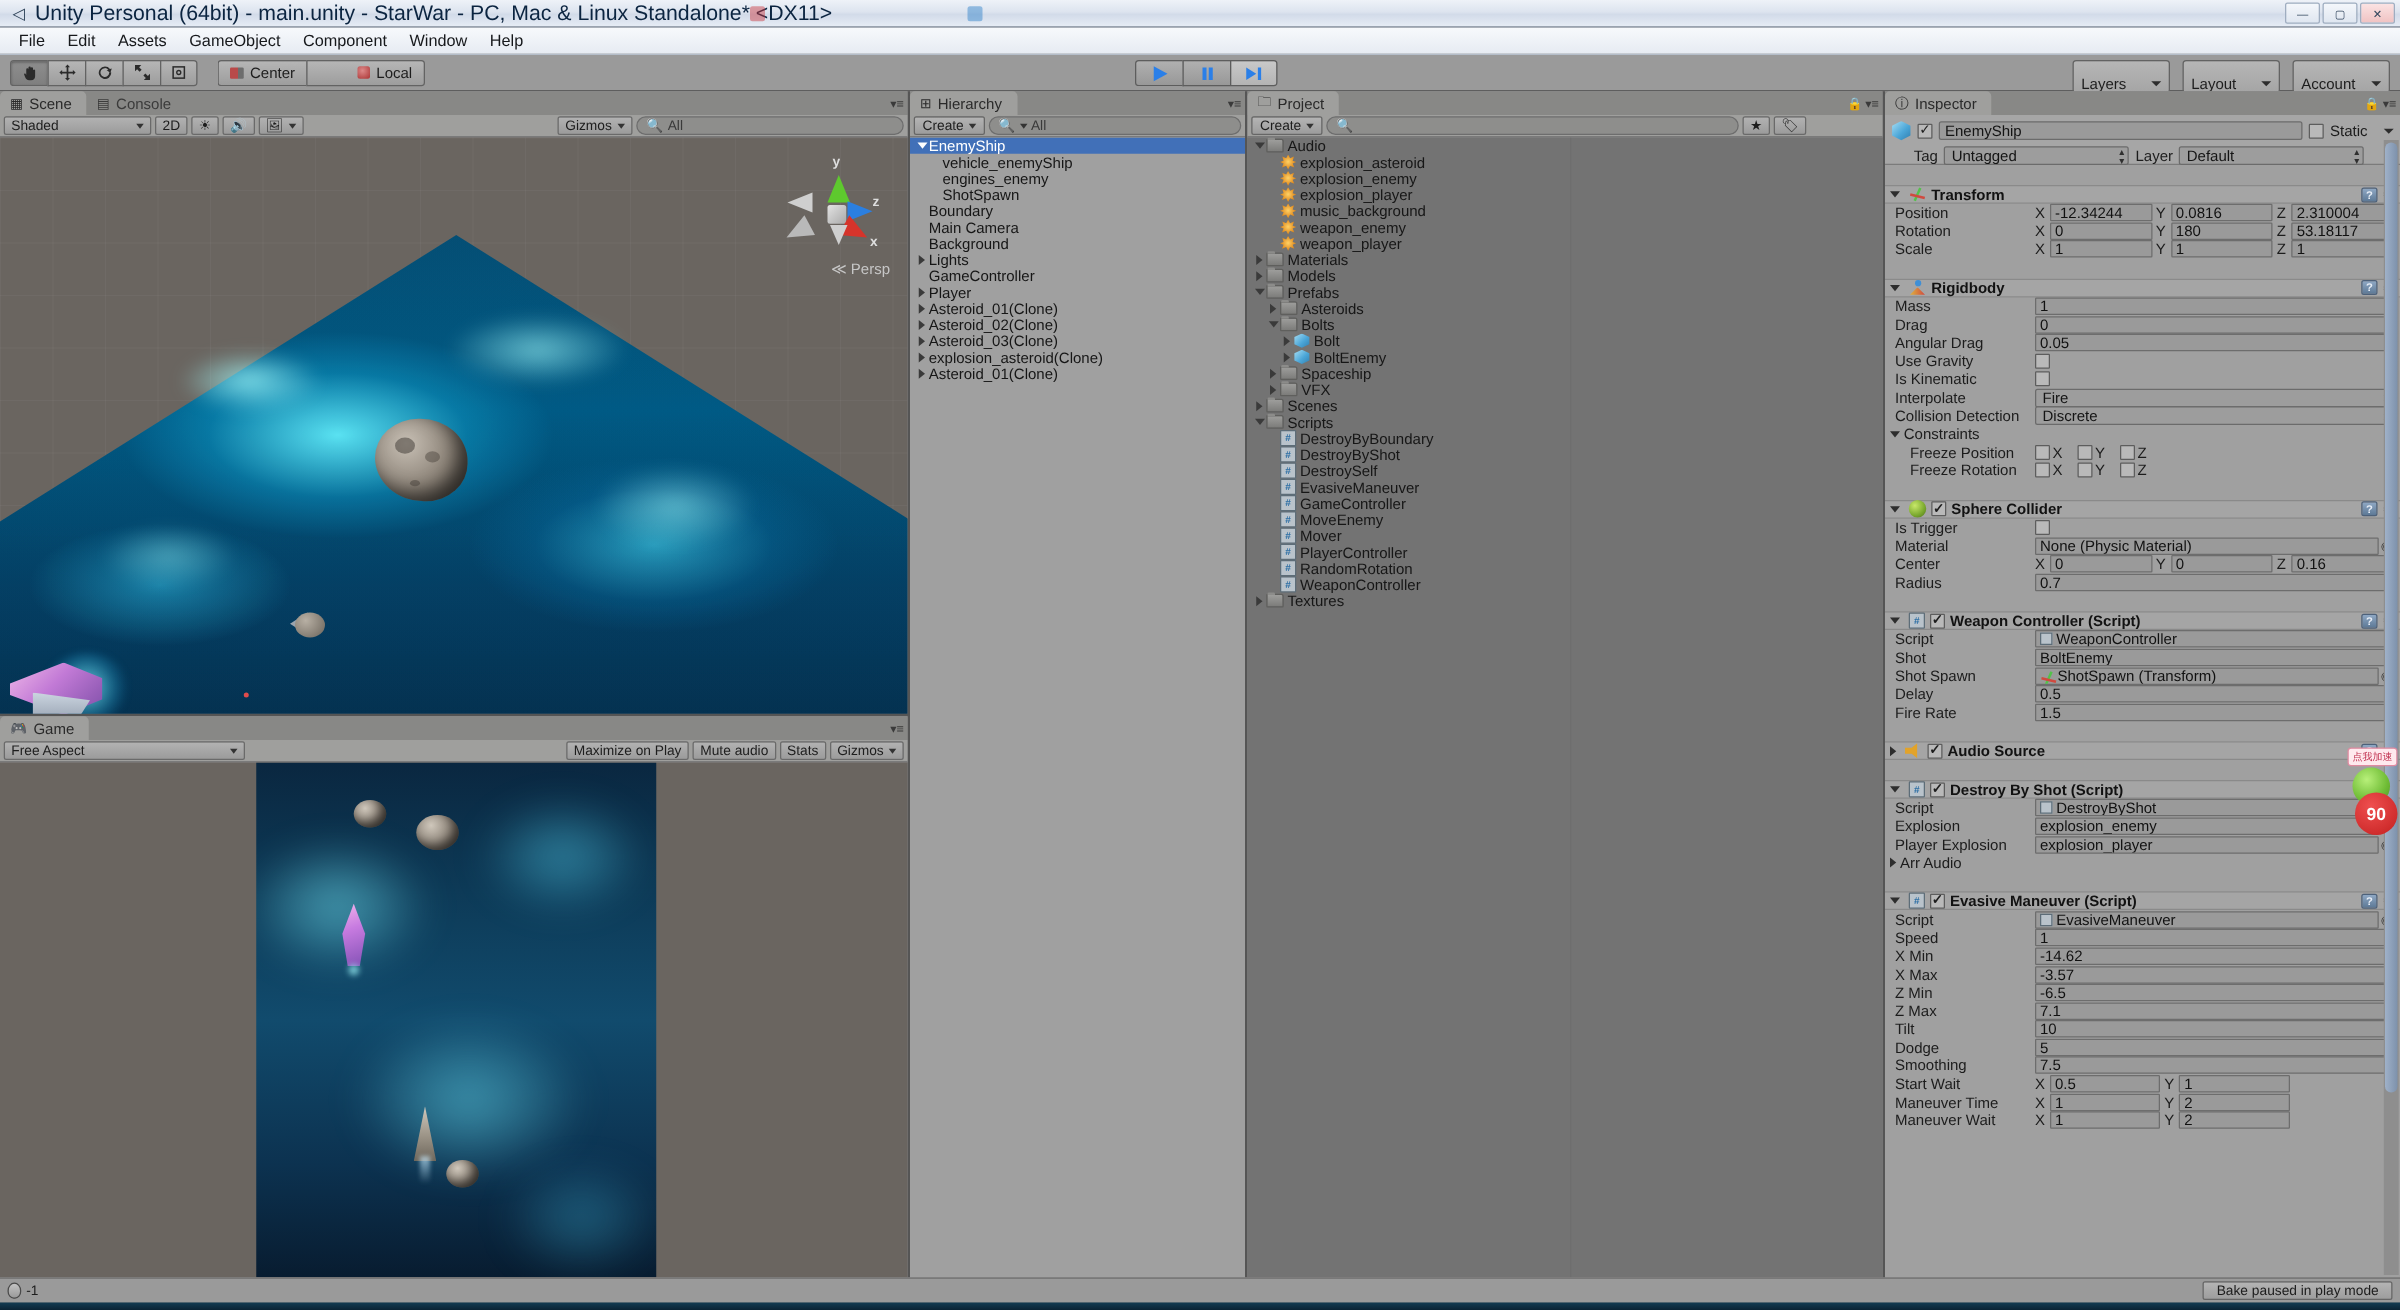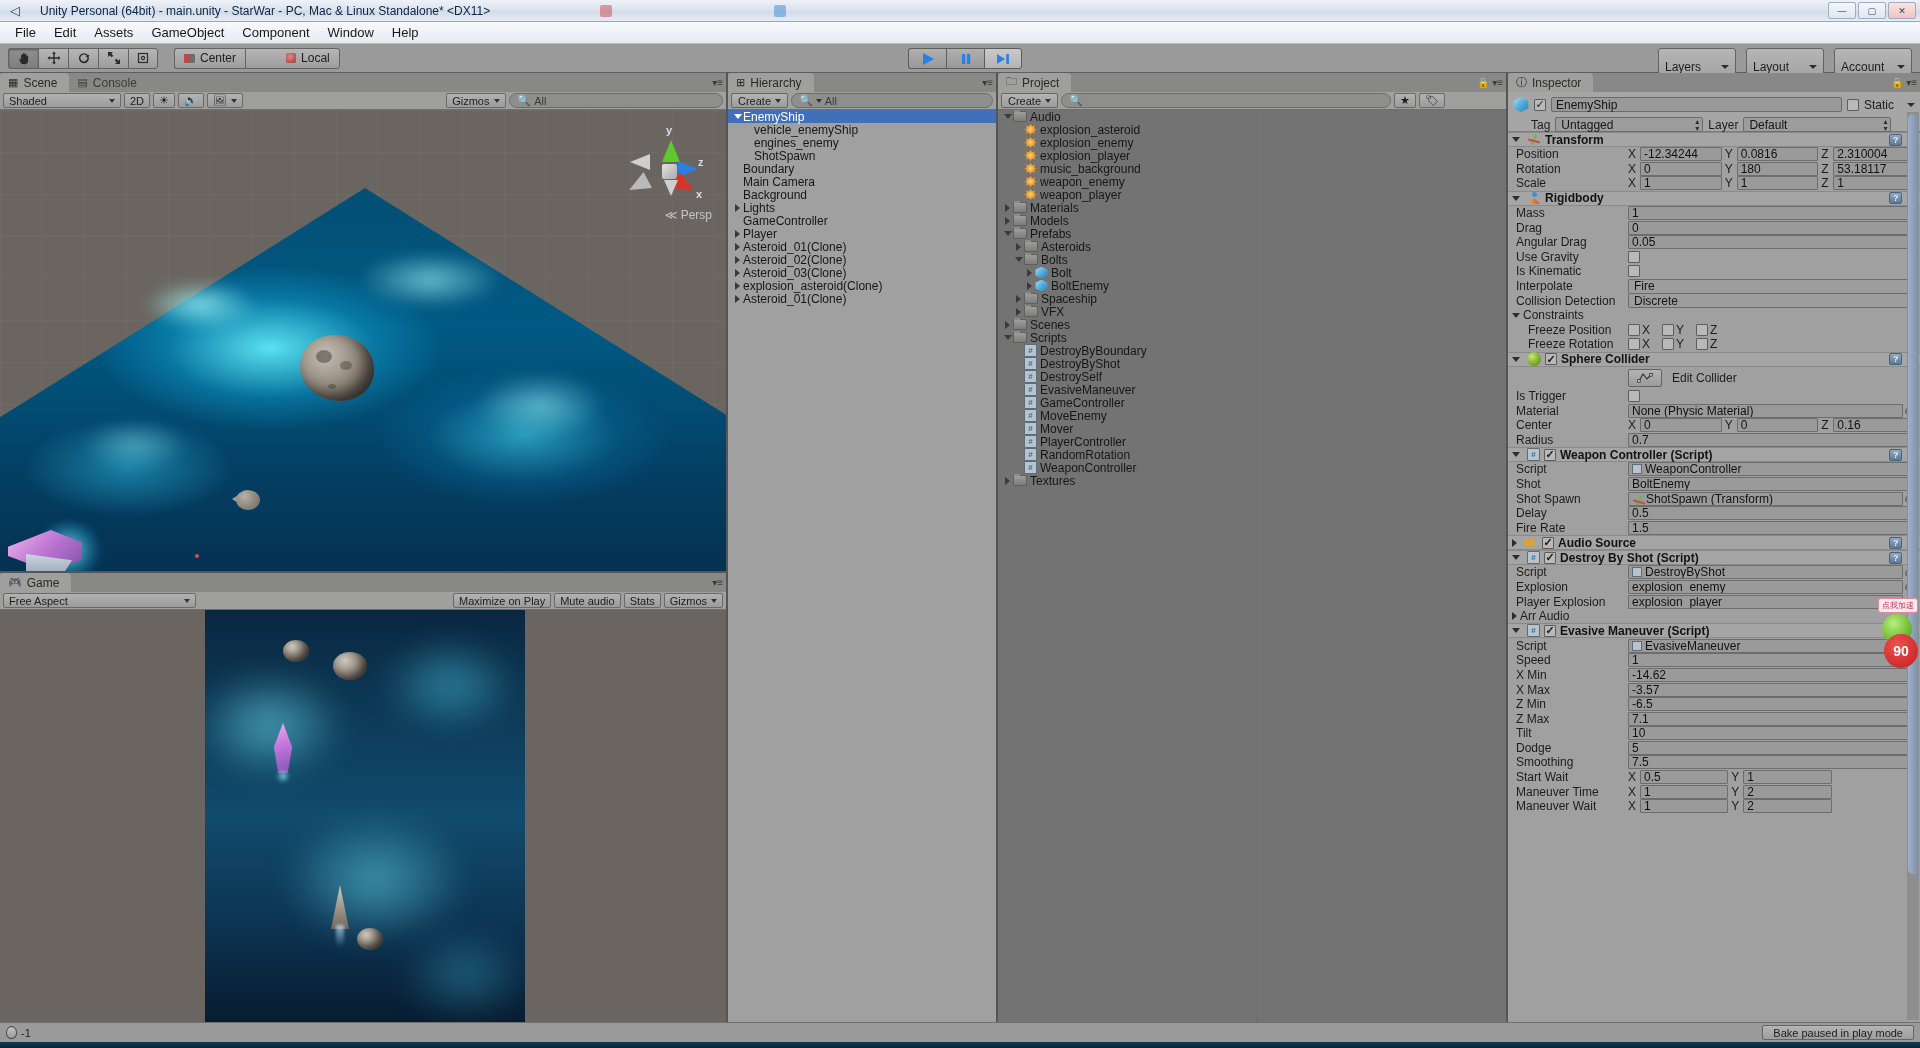--- a/index.html
+++ b/index.html
@@ -20,21 +20,21 @@
     border-bottom: 1px solid #9aa6b8;
     display: flex; align-items: center;
     position: relative;
   }
   .tb-icon {
     width: 18px; height: 16px; margin-left: 6px;
     display: flex; align-items: center; justify-content: center;
     color: #2a3f55; font-size: 13px;
   }
   .tb-title {
-    font-size: 12px; color: #0b2440; margin-left: 16px;
+    font-size: 17px; color: #0b2440; margin-left: 4px;
     white-space: nowrap;
   }
   .tb-ghost {
     position: absolute; left: 600px; top: 2px;
     width: 520px; height: 18px;
     display: flex; gap: 26px; align-items: center;
     opacity: .45;
   }
   .tb-ghost span { font-size: 11px; color: #56616f; white-space: nowrap; }
   .tb-ghost .chip { width: 12px; height: 12px; border-radius: 2px; }
@@ -415,21 +415,21 @@
     border: 1px solid #6b6b6b; border-radius: 2px;
     display: flex; align-items: center; justify-content: space-between;
     padding: 0 3px 0 5px; font-size: 12px; color: #141414;
   }
   .updown { font-size: 8px; color: #2f2f2f; line-height: 7px; text-align: center; }
 
   .comp-header {
     height: 15px; display: flex; align-items: center; gap: 4px;
     background: #a5a5a5; border-top: 1px solid #8a8a8a;
     border-bottom: 1px solid #8a8a8a;
-    padding: 0 4px; font-size: 12px; font-weight: bold; color: #121212;
+    padding: 0 4px; font-size: 12px; font-weight: bold; color: #121212; margin-top: 16px;
   }
   .comp-header .right { margin-left: auto; display: flex; gap: 4px; align-items: center; }
   .help-ico {
     width: 13px; height: 12px; background: linear-gradient(to bottom,#8fa8c4,#5d7996);
     border: 1px solid #4d617a; border-radius: 2px;
     display: flex; align-items: center; justify-content: center;
     font-size: 9px; color: #e8eef6; font-weight: bold;
   }
   .gear-ico { font-size: 11px; color: #2a2a2a; }
   .row {
@@ -1262,31 +1262,20 @@
       <div class="comp-header">
         <span class="tri-d"></span>
         <span class="sphere-ico"></span>
         <span class="cb on"></span>
         <span>Sphere Collider</span>
         <span class="right">
           <span class="help-ico">?</span>
           <span class="gear-ico">⚙</span>
         </span>
       </div>
-      <div class="row" style="height:22px">
-        <span class="rlabel"></span>
-        <span class="edit-collider-btn">
-          <svg width="16" height="13" viewBox="0 0 16 13">
-              <path d="M2 10 L6 3 L10 8 L14 4" fill="none" stroke="#2b2b2b" stroke-width="1.1"></path>
-              <rect x="0.6" y="8.6" width="2.6" height="2.6" fill="#dcdcdc" stroke="#2b2b2b" stroke-width=".8"></rect>
-              <rect x="12.7" y="2.5" width="2.6" height="2.6" fill="#dcdcdc" stroke="#2b2b2b" stroke-width=".8"></rect>
-            </svg>
-        </span>
-        <span class="lbl" style="margin-left:10px">Edit Collider</span>
-      </div>
       <div class="row">
         <span class="rlabel">Is Trigger</span>
         <span class="cb"></span>
       </div>
       <div class="row">
         <span class="rlabel">Material</span>
         <span class="field">None (Physic Material)</span>
         <span class="objref-dot">◉</span>
       </div>
       <div class="row">

